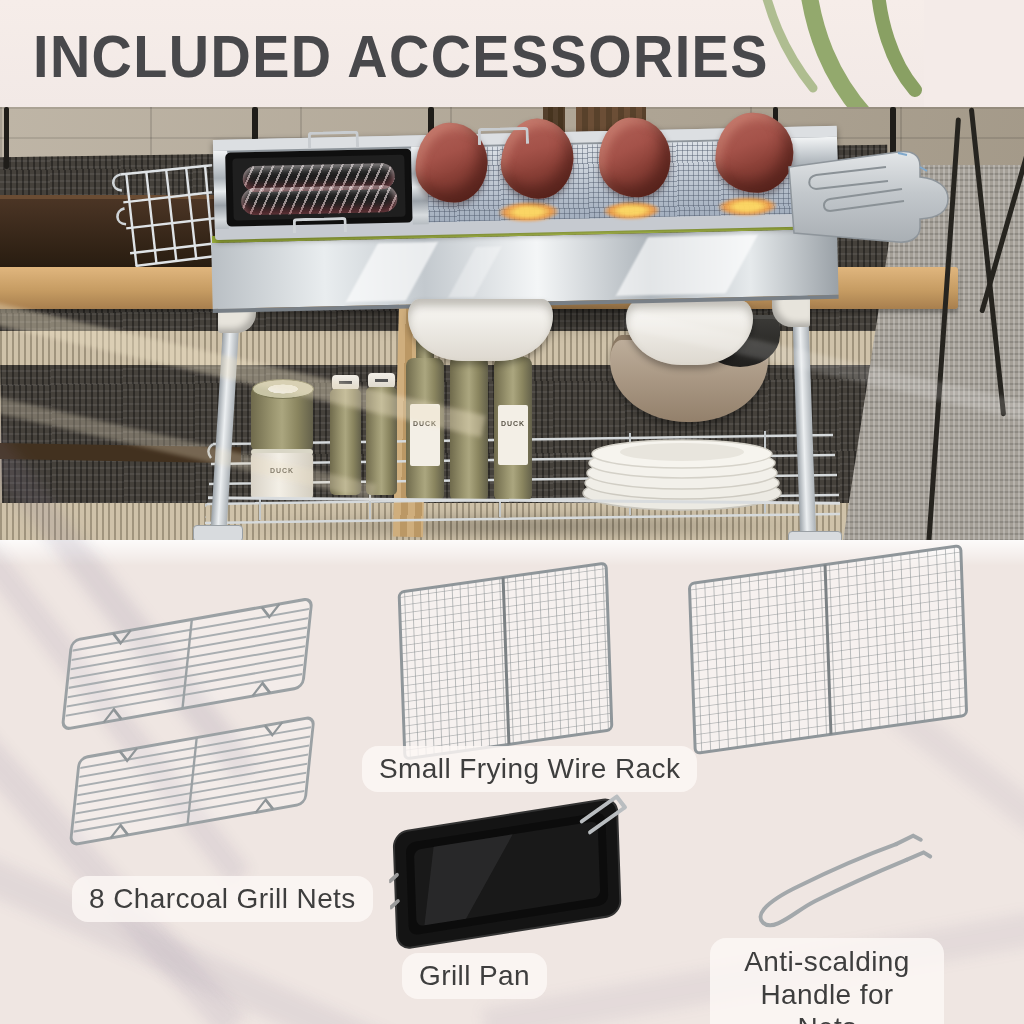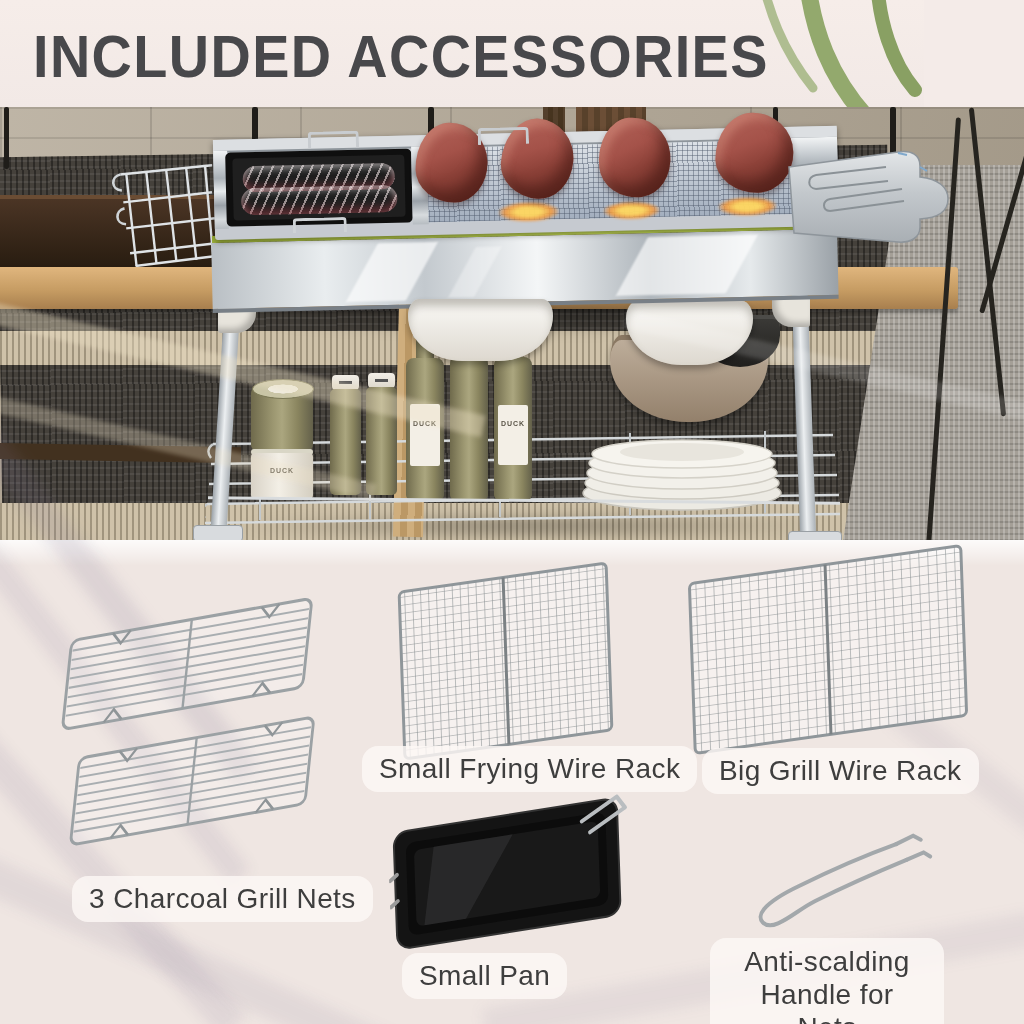--- a/index.html
+++ b/index.html
@@ -297,21 +297,21 @@
         <line x1="5" y1="31" x2="245" y2="31"></line>
           <line x1="5" y1="40" x2="245" y2="40"></line>
         <line x1="5" y1="49" x2="245" y2="49"></line>
           <line x1="5" y1="58" x2="245" y2="58"></line>
         <line x1="5" y1="67" x2="245" y2="67"></line>
           <line x1="5" y1="76" x2="245" y2="76"></line>
       </g>
       <line x1="125" y1="3" x2="125" y2="89" stroke="#9ba1a4" stroke-width="2.5"></line>
       <path d="M45 3 l9 11 9 -11 M196 3 l9 11 9 -11 M45 89 l9 -11 9 11 M196 89 l9 -11 9 11" stroke="#8f9598" stroke-width="2.5" fill="none"></path>
     </svg>
-    <span class="abs pill" style="left:72px;top:336px;">3 Charcoal Grill Nets</span>
+    <span class="abs pill" style="left:72px;top:336px;">8 Charcoal Grill Nets</span>
 
     <svg class="abs rack-svg" style="left:398px;top:35px;" width="215" height="172" viewBox="0 0 215 172">
       <defs>
         <pattern id="gridS" width="8" height="8" patternUnits="userSpaceOnUse">
           <path d="M8 0 H0 V8" fill="none" stroke="#878d90" stroke-width="1.1"></path>
         </pattern>
       </defs>
       <rect x="3" y="3" width="209" height="166" rx="5" fill="rgba(255,255,255,.45)"></rect>
       <rect x="3" y="3" width="209" height="166" rx="5" fill="url(#gridS)" stroke="#8f969a" stroke-width="3"></rect>
       <line x1="108" y1="3" x2="108" y2="169" stroke="#7b8184" stroke-width="3"></line>
@@ -321,31 +321,30 @@
     <svg class="abs rack-svg" style="left:688px;top:22px;" width="280" height="175" viewBox="0 0 280 175">
       <defs>
         <pattern id="gridB" width="9" height="9" patternUnits="userSpaceOnUse">
           <path d="M9 0 H0 V9" fill="none" stroke="#878d90" stroke-width="1.1"></path>
         </pattern>
       </defs>
       <rect x="3" y="3" width="274" height="169" rx="5" fill="rgba(255,255,255,.45)"></rect>
       <rect x="3" y="3" width="274" height="169" rx="5" fill="url(#gridB)" stroke="#8f969a" stroke-width="3"></rect>
       <line x1="140" y1="3" x2="140" y2="172" stroke="#7b8184" stroke-width="3"></line>
     </svg>
-    <span class="abs pill" style="left:702px;top:208px;">Big Grill Wire Rack</span>
 
     <svg class="abs pan-svg" style="left:388px;top:258px;" width="260" height="150" viewBox="0 0 260 150">
       <rect x="6" y="16" width="226" height="116" rx="14" fill="#141414" stroke="#333" stroke-width="2"></rect>
       <rect x="18" y="28" width="202" height="92" rx="9" fill="#0c0c0c"></rect>
       <rect x="26" y="36" width="186" height="76" rx="7" fill="#191919"></rect>
       <polygon points="46,36 126,36 76,112 34,112" fill="rgba(125,125,130,.16)"></polygon>
       <path d="M196 34 L232 15 M204 46 L240 27 M232 15 L240 27" stroke="#b9bdc0" stroke-width="4" fill="none" stroke-linecap="round"></path>
       <path d="M8 58 l-7 5 M8 84 l-7 5" stroke="#9a9a9a" stroke-width="4" stroke-linecap="round"></path>
     </svg>
-    <span class="abs pill" style="left:402px;top:413px;">Small Pan</span>
+    <span class="abs pill" style="left:402px;top:413px;">Grill Pan</span>
 
     <svg class="abs tool-svg" style="left:742px;top:288px;" width="200" height="95" viewBox="0 0 200 95">
       <path d="M158 24 C120 32 80 44 56 52 C40 57 26 63 18 70 C8 79 16 90 30 86 C44 82 55 74 70 69 C100 59 135 49 166 41" fill="none" stroke="#a3a8ab" stroke-width="4" stroke-linecap="round"></path>
       <path d="M158 24 L176 18 L183 23 M166 41 L184 36 L190 41" fill="none" stroke="#a3a8ab" stroke-width="4" stroke-linecap="round"></path>
     </svg>
     <span class="abs pill two-line" style="left:710px;top:398px;">Anti-scalding Handle for Nets</span>
   </div>
 
 </div>
 

